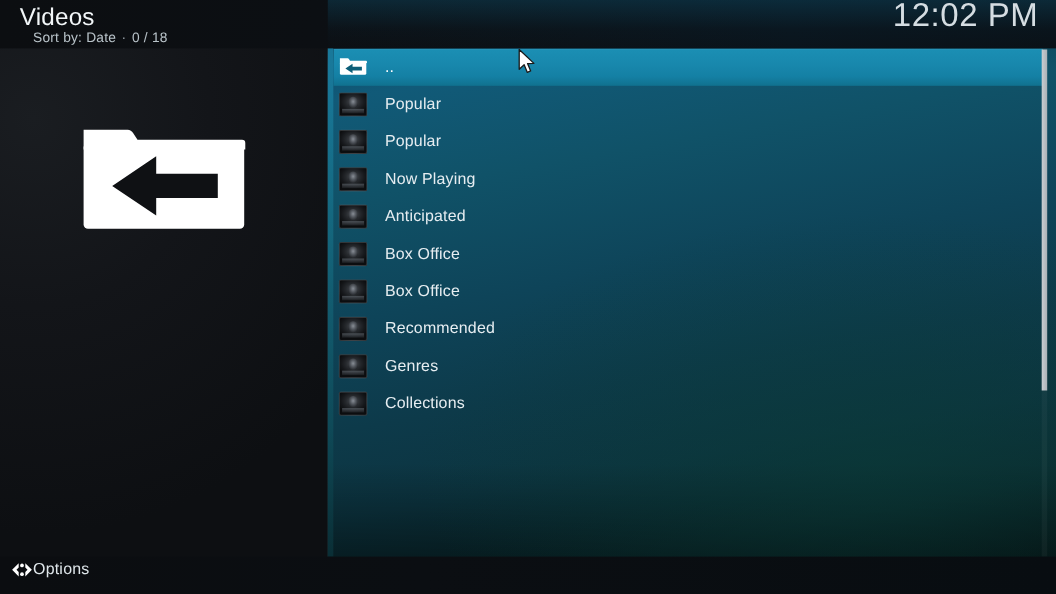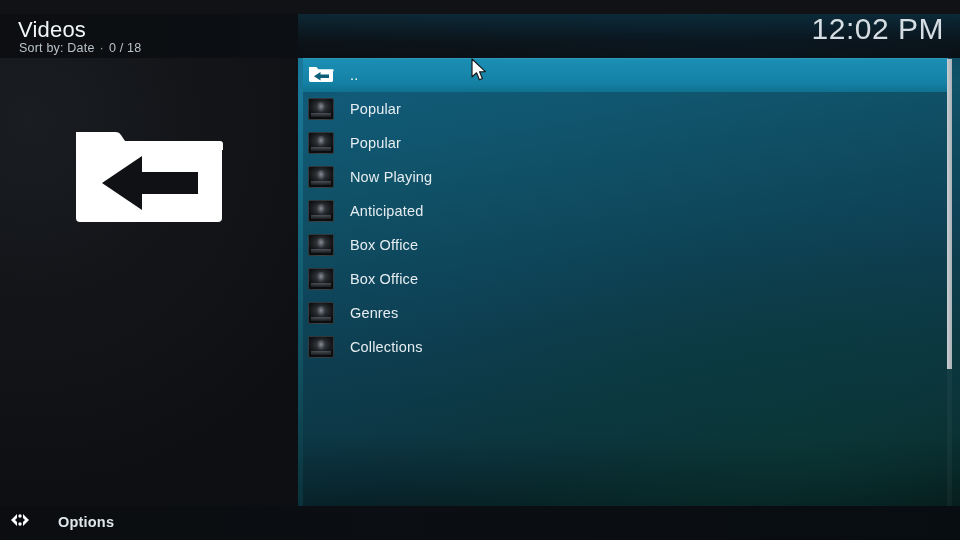--- a/index.html
+++ b/index.html
@@ -9,21 +9,20 @@
     background:#101216;
     color:#e8edf0;
     position:relative;
     -webkit-font-smoothing:antialiased;
   }
 
   
   #app {
     position:absolute; inset:0;
     background:#404040;
-    margin-top:14px;
   }
 
   
   .left-pane {
     position:absolute; left:0; top:0; width:298px; height:540px;
     background:
       radial-gradient(120% 70% at 10% 20%, #1a1d21 0%, #131519 45%, #0d0f12 100%);
   }
 
   
@@ -70,21 +69,21 @@
     position:absolute; left:298px; right:0; top:0; height:44px;
     background:linear-gradient(to bottom, rgba(14,80,108,.38) 0%, rgba(10,40,56,.16) 60%, rgba(0,0,0,0) 100%);
   }
 
   .page-title {
     position:absolute; left:18px; top:3px;
     font-size:22px; font-weight:400; letter-spacing:.2px;
     color:#f2f6f8; z-index:7;
   }
   .page-subtitle {
-    position:absolute; left:19px; top:27px;
+    position:absolute; left:30px; top:27px;
     font-size:12.5px; color:#b9c3c9; letter-spacing:.2px; z-index:7;
     white-space:nowrap;
   }
   .sep-dot { margin:0 5px; opacity:.8; }
 
   .clock {
     position:absolute; right:16px; top:-2px;
     font-size:30px; font-weight:300; letter-spacing:.5px;
     color:#d5dde2; z-index:7;
   }
@@ -165,21 +164,21 @@
   }
 
   
   .bottombar {
     position:absolute; left:0; bottom:0; width:960px; height:34px;
     background:linear-gradient(to right,#0b0d10 0%, #0b0e12 40%, #080d11 100%);
     z-index:6;
   }
   .options-btn {
     position:absolute; left:10px; bottom:6px; height:24px;
-    display:flex; align-items:center; gap:28px; z-index:7;font-weight:bold;
+    display:flex; gap:0; z-index:7;
   }
   .options-label { font-size:14.5px; color:#dfe6ea; letter-spacing:.2px; }
 
   
   .cursor { position:absolute; left:470px; top:44px; z-index:20; pointer-events:none; }
 </style>
 </head>
 <body>
 
 <div id="app">
@@ -241,20 +240,26 @@
           <div class="thumb">
             <div class="poster"></div>
           </div>
           <div class="label">Box Office</div>
         </div>
         <div class="row">
           <div class="thumb">
             <div class="poster"></div>
           </div>
           <div class="label">Box Office</div>
+        </div>
+        <div class="row">
+          <div class="thumb">
+            <div class="poster"></div>
+          </div>
+          <div class="label">Recommended</div>
         </div>
         <div class="row">
           <div class="thumb">
             <div class="poster"></div>
           </div>
           <div class="label">Genres</div>
         </div>
         <div class="row">
           <div class="thumb">
             <div class="poster"></div>

